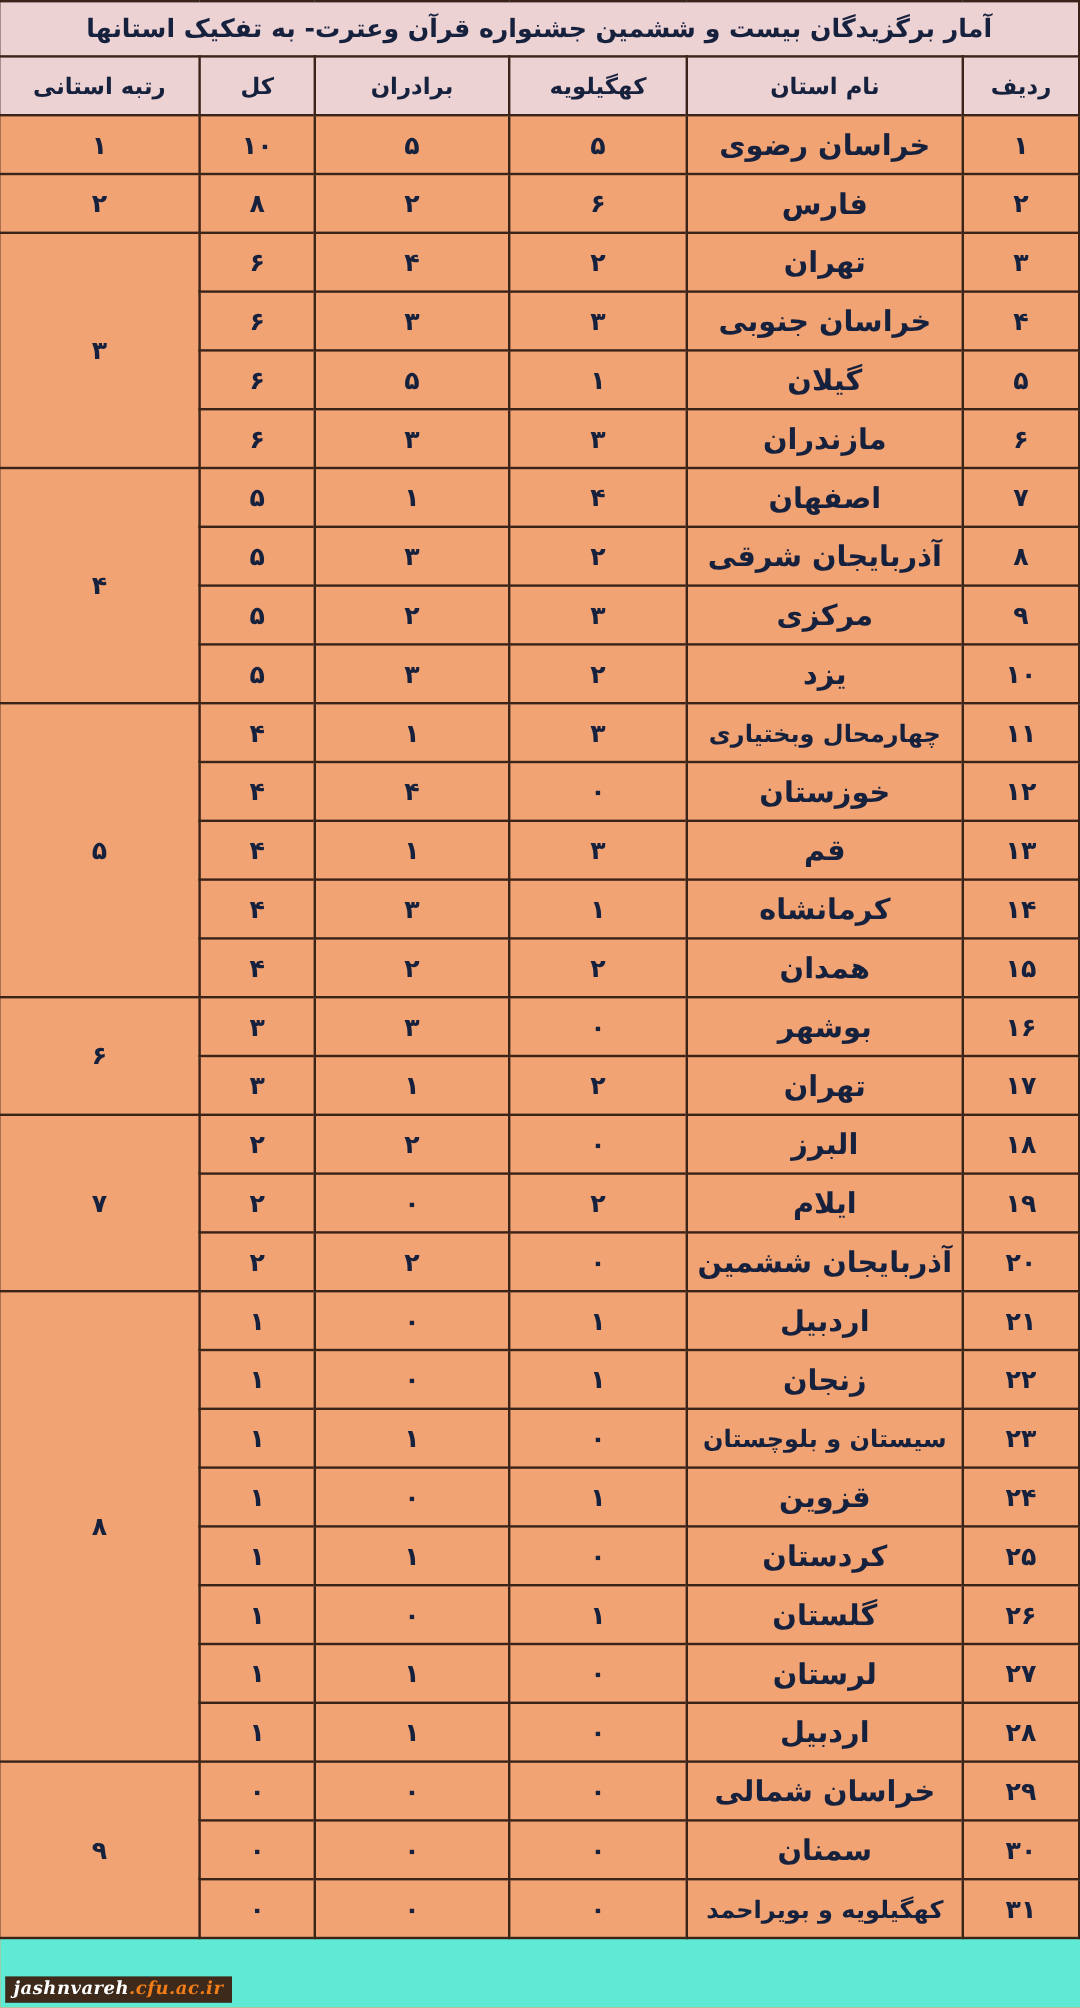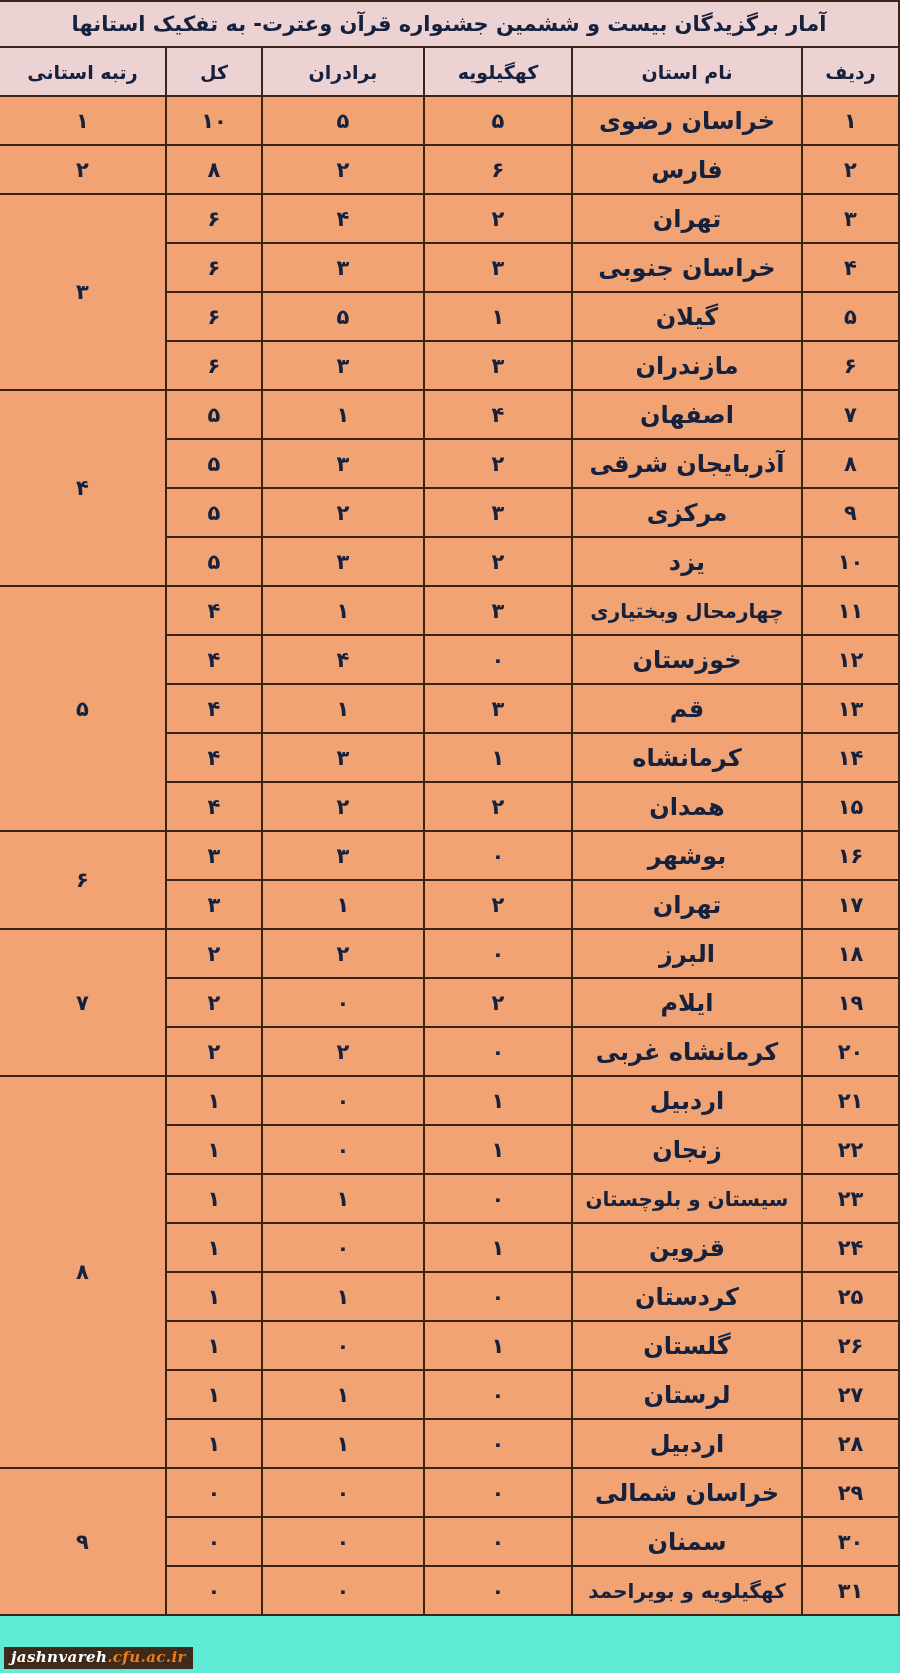--- a/index.html
+++ b/index.html
@@ -283,21 +283,21 @@
         </tr>
         <tr>
           <td class="cell num">۱۹</td>
           <td class="cell prov">ایلام</td>
           <td class="cell num">۲</td>
           <td class="cell num">۰</td>
           <td class="cell num">۲</td>
         </tr>
         <tr>
           <td class="cell num">۲۰</td>
-          <td class="cell prov">کرمانشاه غربی</td>
+          <td class="cell prov">آذربایجان ششمین</td>
           <td class="cell num">۰</td>
           <td class="cell num">۲</td>
           <td class="cell num">۲</td>
         </tr>
         <tr>
           <td class="cell num">۲۱</td>
           <td class="cell prov">اردبیل</td>
           <td class="cell num">۱</td>
           <td class="cell num">۰</td>
           <td class="cell num">۱</td>

